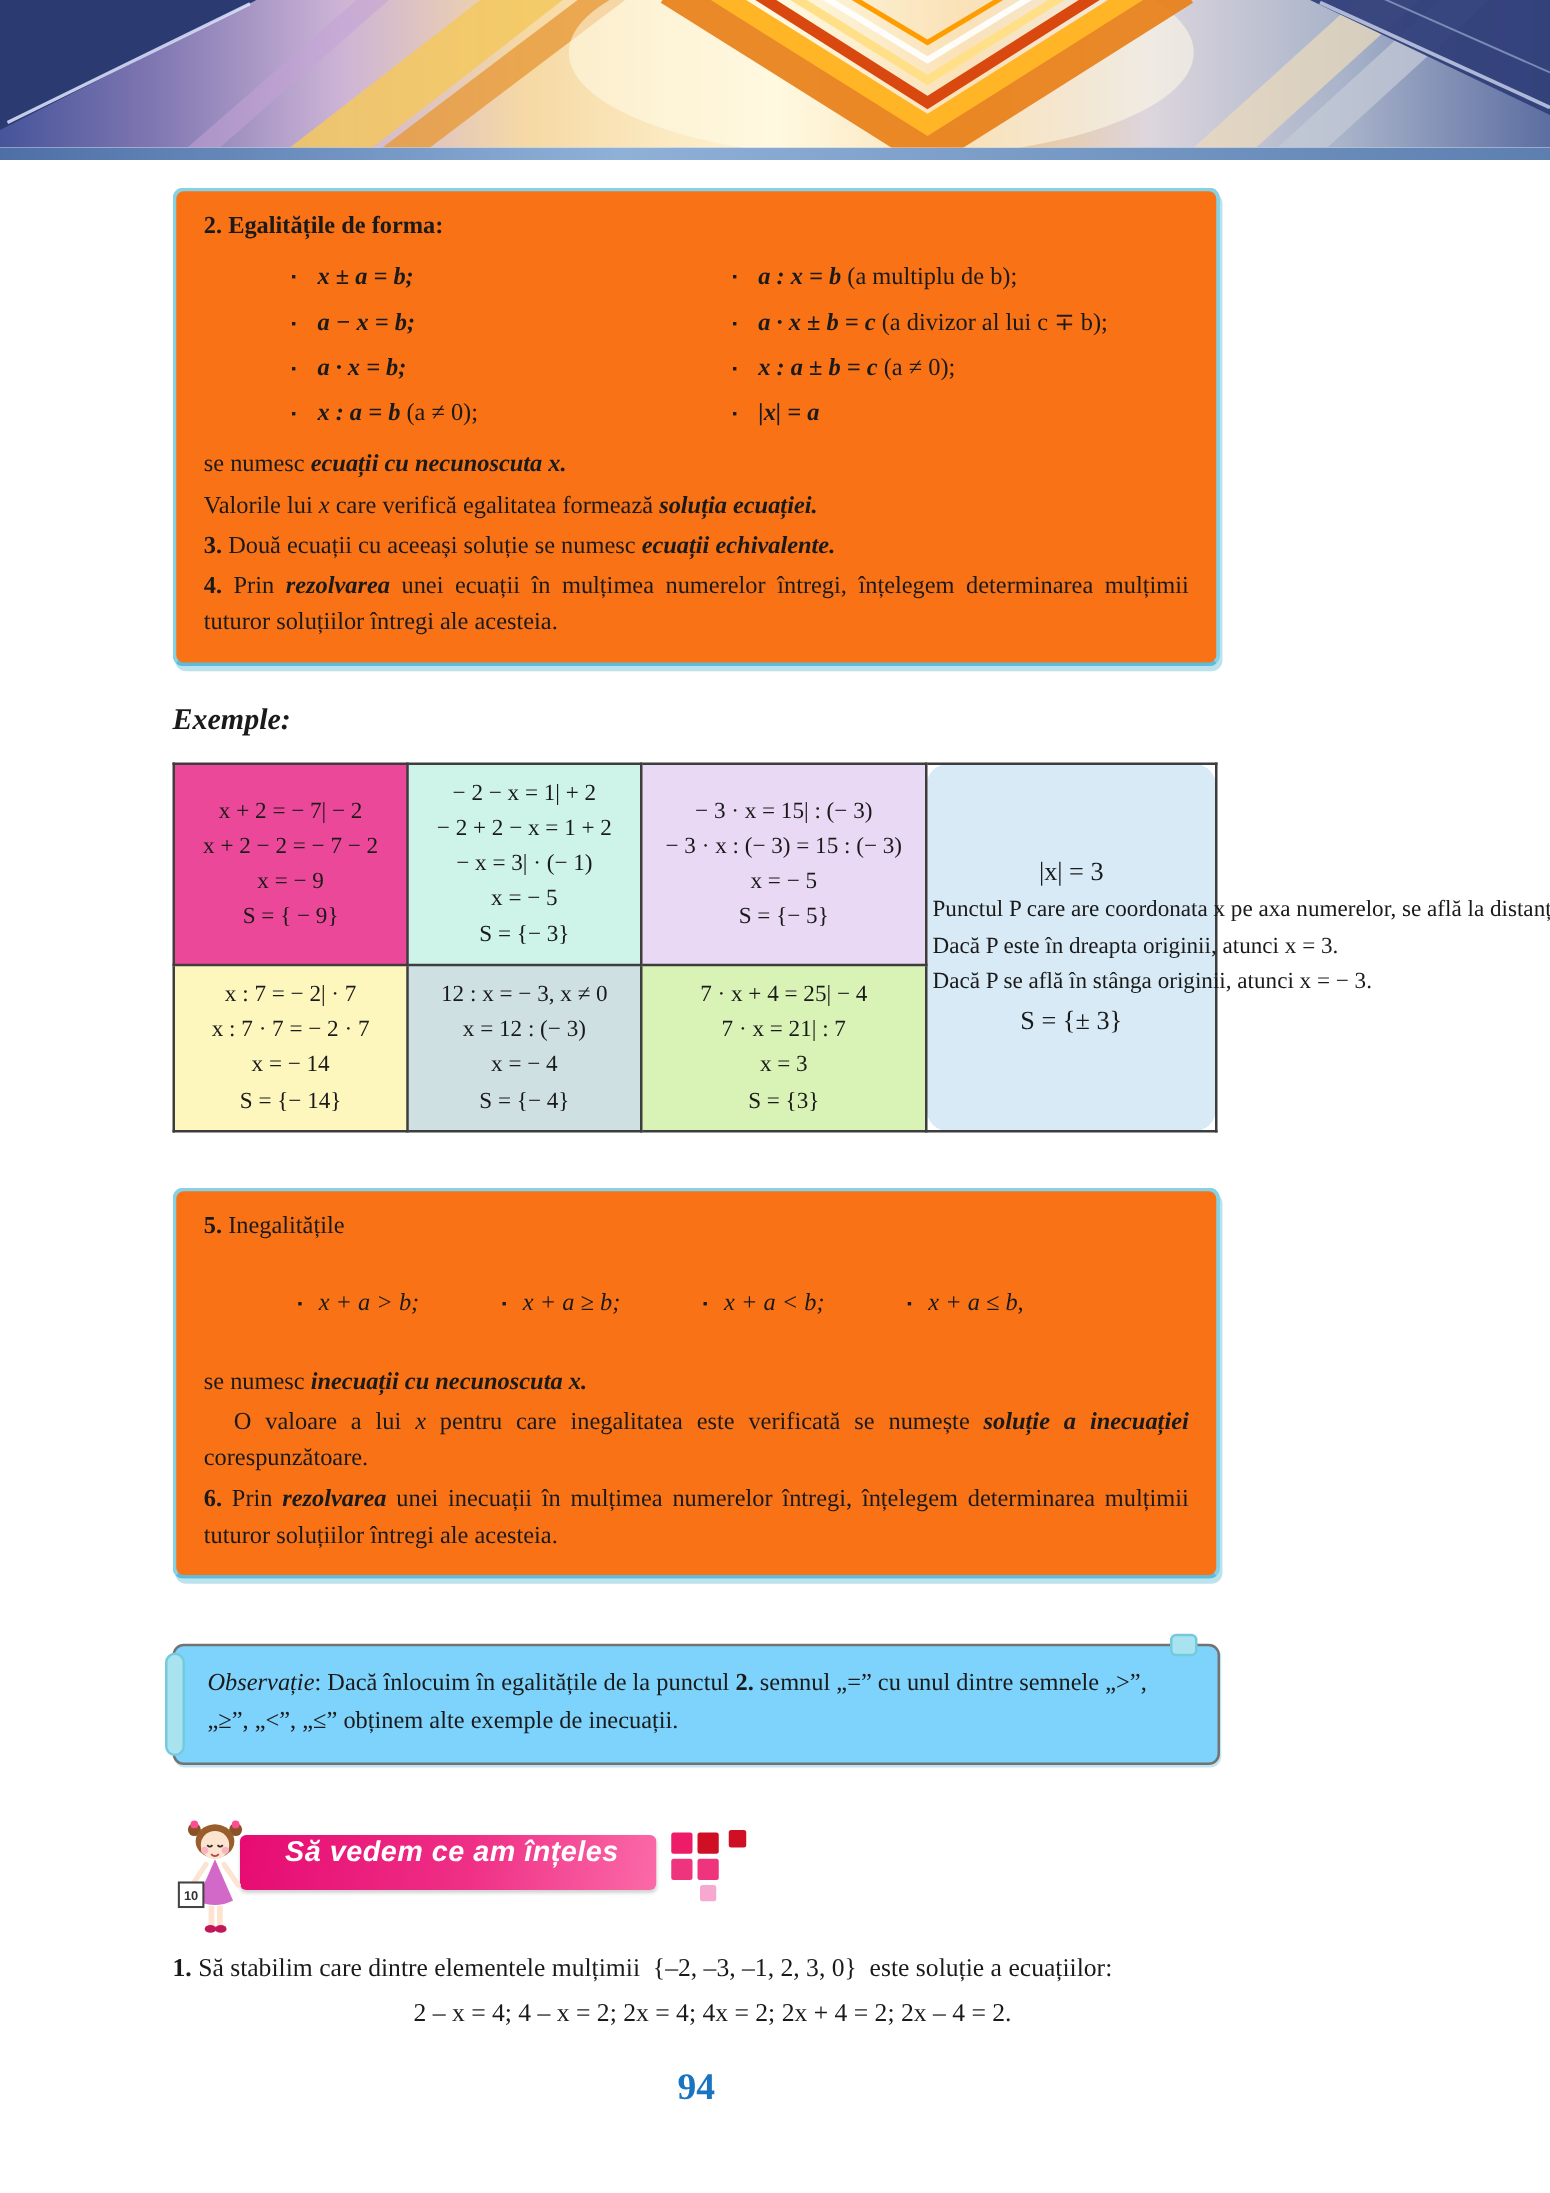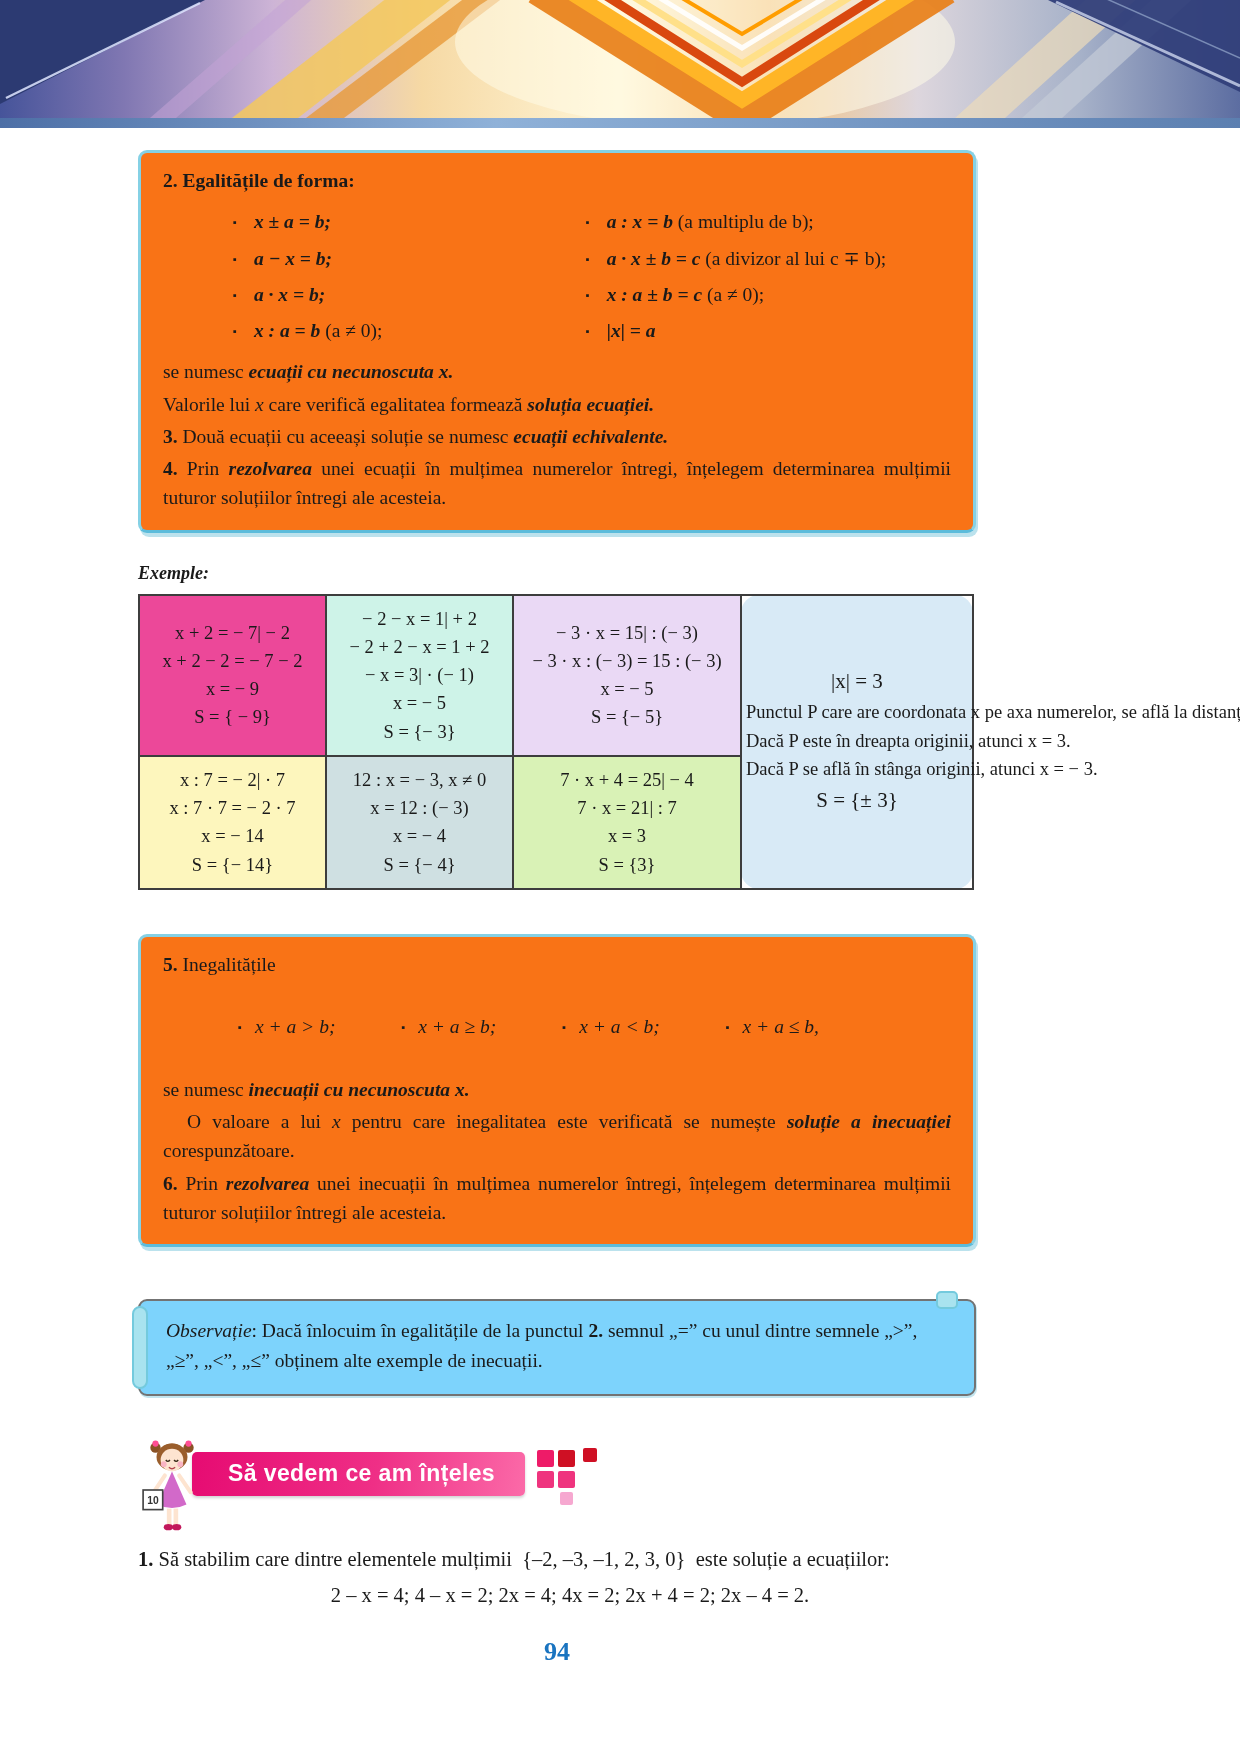--- a/index.html
+++ b/index.html
@@ -27,21 +27,21 @@
       font-weight:bold;font-style:italic;}
   .two-col li::before{content:"▪";font-style:normal;font-weight:normal;
       font-size:11px;margin-right:17px;position:relative;top:-2px;}
   .two-col .note{font-weight:normal;font-style:normal;}
   
   .ibullets{padding-left:36px;margin:4px 0;}
   .ibullets .item{display:inline-block;margin-right:66px;font-style:italic;}
   .ibullets .item::before{content:"▪";font-style:normal;font-size:11px;
       margin-right:13px;position:relative;top:-2px;}
   
-  .examples-heading{margin:30px 0 10px 0;font-size:18px;}
+  .examples-heading{margin:30px 0 20px 0;font-size:24px;}
   .examples-heading .bi{font-weight:bold;font-style:italic;}
   table.examples{border-collapse:collapse;table-layout:fixed;width:834px;}
   table.examples td{border:2px solid #3d3d3d;text-align:center;vertical-align:middle;
       padding:8px 4px;font-size:18.5px;line-height:1.42;}
   table.examples td div{white-space:nowrap;margin:2px 0;}
   td.cell-c4 div{white-space:normal;}
   .cell-r1c1{background:#ec4899;}
   .cell-r1c2{background:#cef3e8;}
   .cell-r1c3{background:#ead9f5;}
   .cell-c4{background:#d8eaf6;font-size:18px;padding:8px 10px;border-radius:18px;}
@@ -54,32 +54,32 @@
   .obsbox{position:relative;margin-top:52px;background:#7dd3fc;border:2px solid #737373;
       border-radius:9px;padding:12px 20px 14px 26px;font-size:19.5px;line-height:1.55;
       box-shadow:1px 2px 0 rgba(104,190,216,.4);}
   .obs-rod{position:absolute;left:-8px;top:5px;bottom:5px;width:12px;
       background:#a9e3ef;border:2px solid #74cadd;border-radius:8px;}
   .obs-knob{position:absolute;top:-10px;right:16px;width:18px;height:14px;
       background:#a9e3ef;border:2px solid #74cadd;border-radius:5px;}
   
   .banner-row{display:flex;align-items:flex-start;margin-top:44px;height:100px;}
   .mascot{flex:0 0 auto;margin:0 -12px 0 2px;z-index:2;}
-  .banner{margin-top:12px;height:44px;display:flex;align-items:center;
+  .banner{margin-top:12px;height:44px;display:flex;align-items:flex-start;
       background:linear-gradient(100deg,#e60b72 0%,#ef2f86 55%,#fb6aa8 100%);
-      border-radius:5px;padding:0 30px 0 36px;box-shadow:0 2px 3px rgba(0,0,0,.18);}
+      border-radius:5px;padding:0 30px 0 36px;box-shadow:0 2px 3px rgba(0,0,0,.18);font-style:italic;}
   .banner span{color:#fff;font-family:"Liberation Sans","DejaVu Sans",sans-serif;
       font-weight:bold;font-size:23px;letter-spacing:.4px;}
   .mosaic{margin:8px 0 0 10px;}
   
   .exercise{margin-top:4px;font-size:20.5px;line-height:1.5;}
   .exercise .eq2{padding-left:26px;margin-top:6px;text-align:center;}
   
   .pagenum{text-align:center;margin-top:26px;color:#1a74c0;
-      font-weight:bold;font-size:26px;}
+      font-weight:bold;font-size:30px;}
 </style>
 </head>
 <body>
 
 <div class="page">
 
   <div>
     <svg class="header-art" viewBox="0 0 1240 118" preserveAspectRatio="none" aria-hidden="true">
       <defs>
         <linearGradient id="hbg" x1="0" y1="0" x2="1" y2="0">

